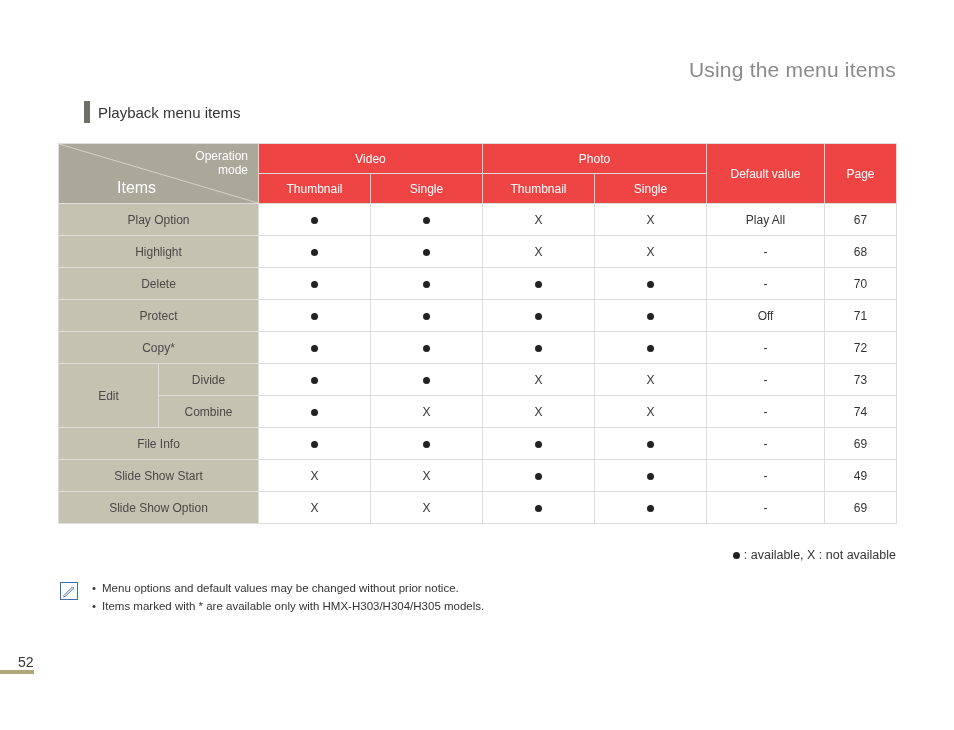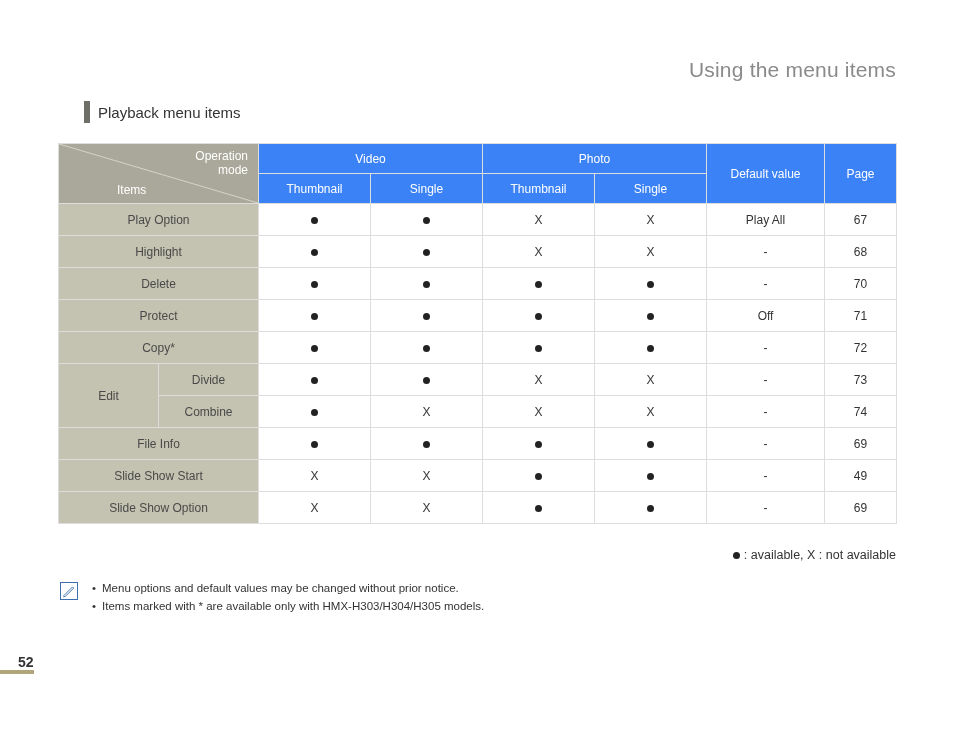--- a/index.html
+++ b/index.html
@@ -47,21 +47,21 @@
   }
   th, td {
     border: 1px solid #ddd;
     font-size: 12px;
     text-align: center;
     vertical-align: middle;
     height: 32px;
     font-weight: normal;
   }
   th {
-    background: #3b82f6;
+    background: #ef4444;
     color: #fff;
     height: 30px;
   }
   .corner-cell {
     position: relative;
     background: #aaa89a;
     color: #fff;
     height: 60px;
     padding: 0;
   }
@@ -75,21 +75,21 @@
     top: 6px;
     right: 10px;
     text-align: right;
     line-height: 1.15;
     font-size: 12px;
   }
   .corner-cell .items-lbl {
     position: absolute;
     bottom: 6px;
     left: 58px;
-    font-size: 12px;
+    font-size: 16px;
   }
   td.row-label {
     background: #c4c2b0;
     color: #4a4a4a;
   }
   td.data-cell {
     background: #fff;
     color: #333;
   }
   .dot {
@@ -138,21 +138,21 @@
     display: inline-block;
     font-size: 11px;
     vertical-align: middle;
     margin: 0 2px 0 1px;
   }
   .page-number {
     position: absolute;
     left: 18px;
     bottom: 60px;
     font-size: 14px;
-    font-weight: bold;
+    font-weight: normal;
     color: #333;
     text-align: right;
   }
   .page-accent {
     position: absolute;
     left: 0;
     bottom: 56px;
     width: 34px;
     height: 4px;
     background: #b0a67a;

